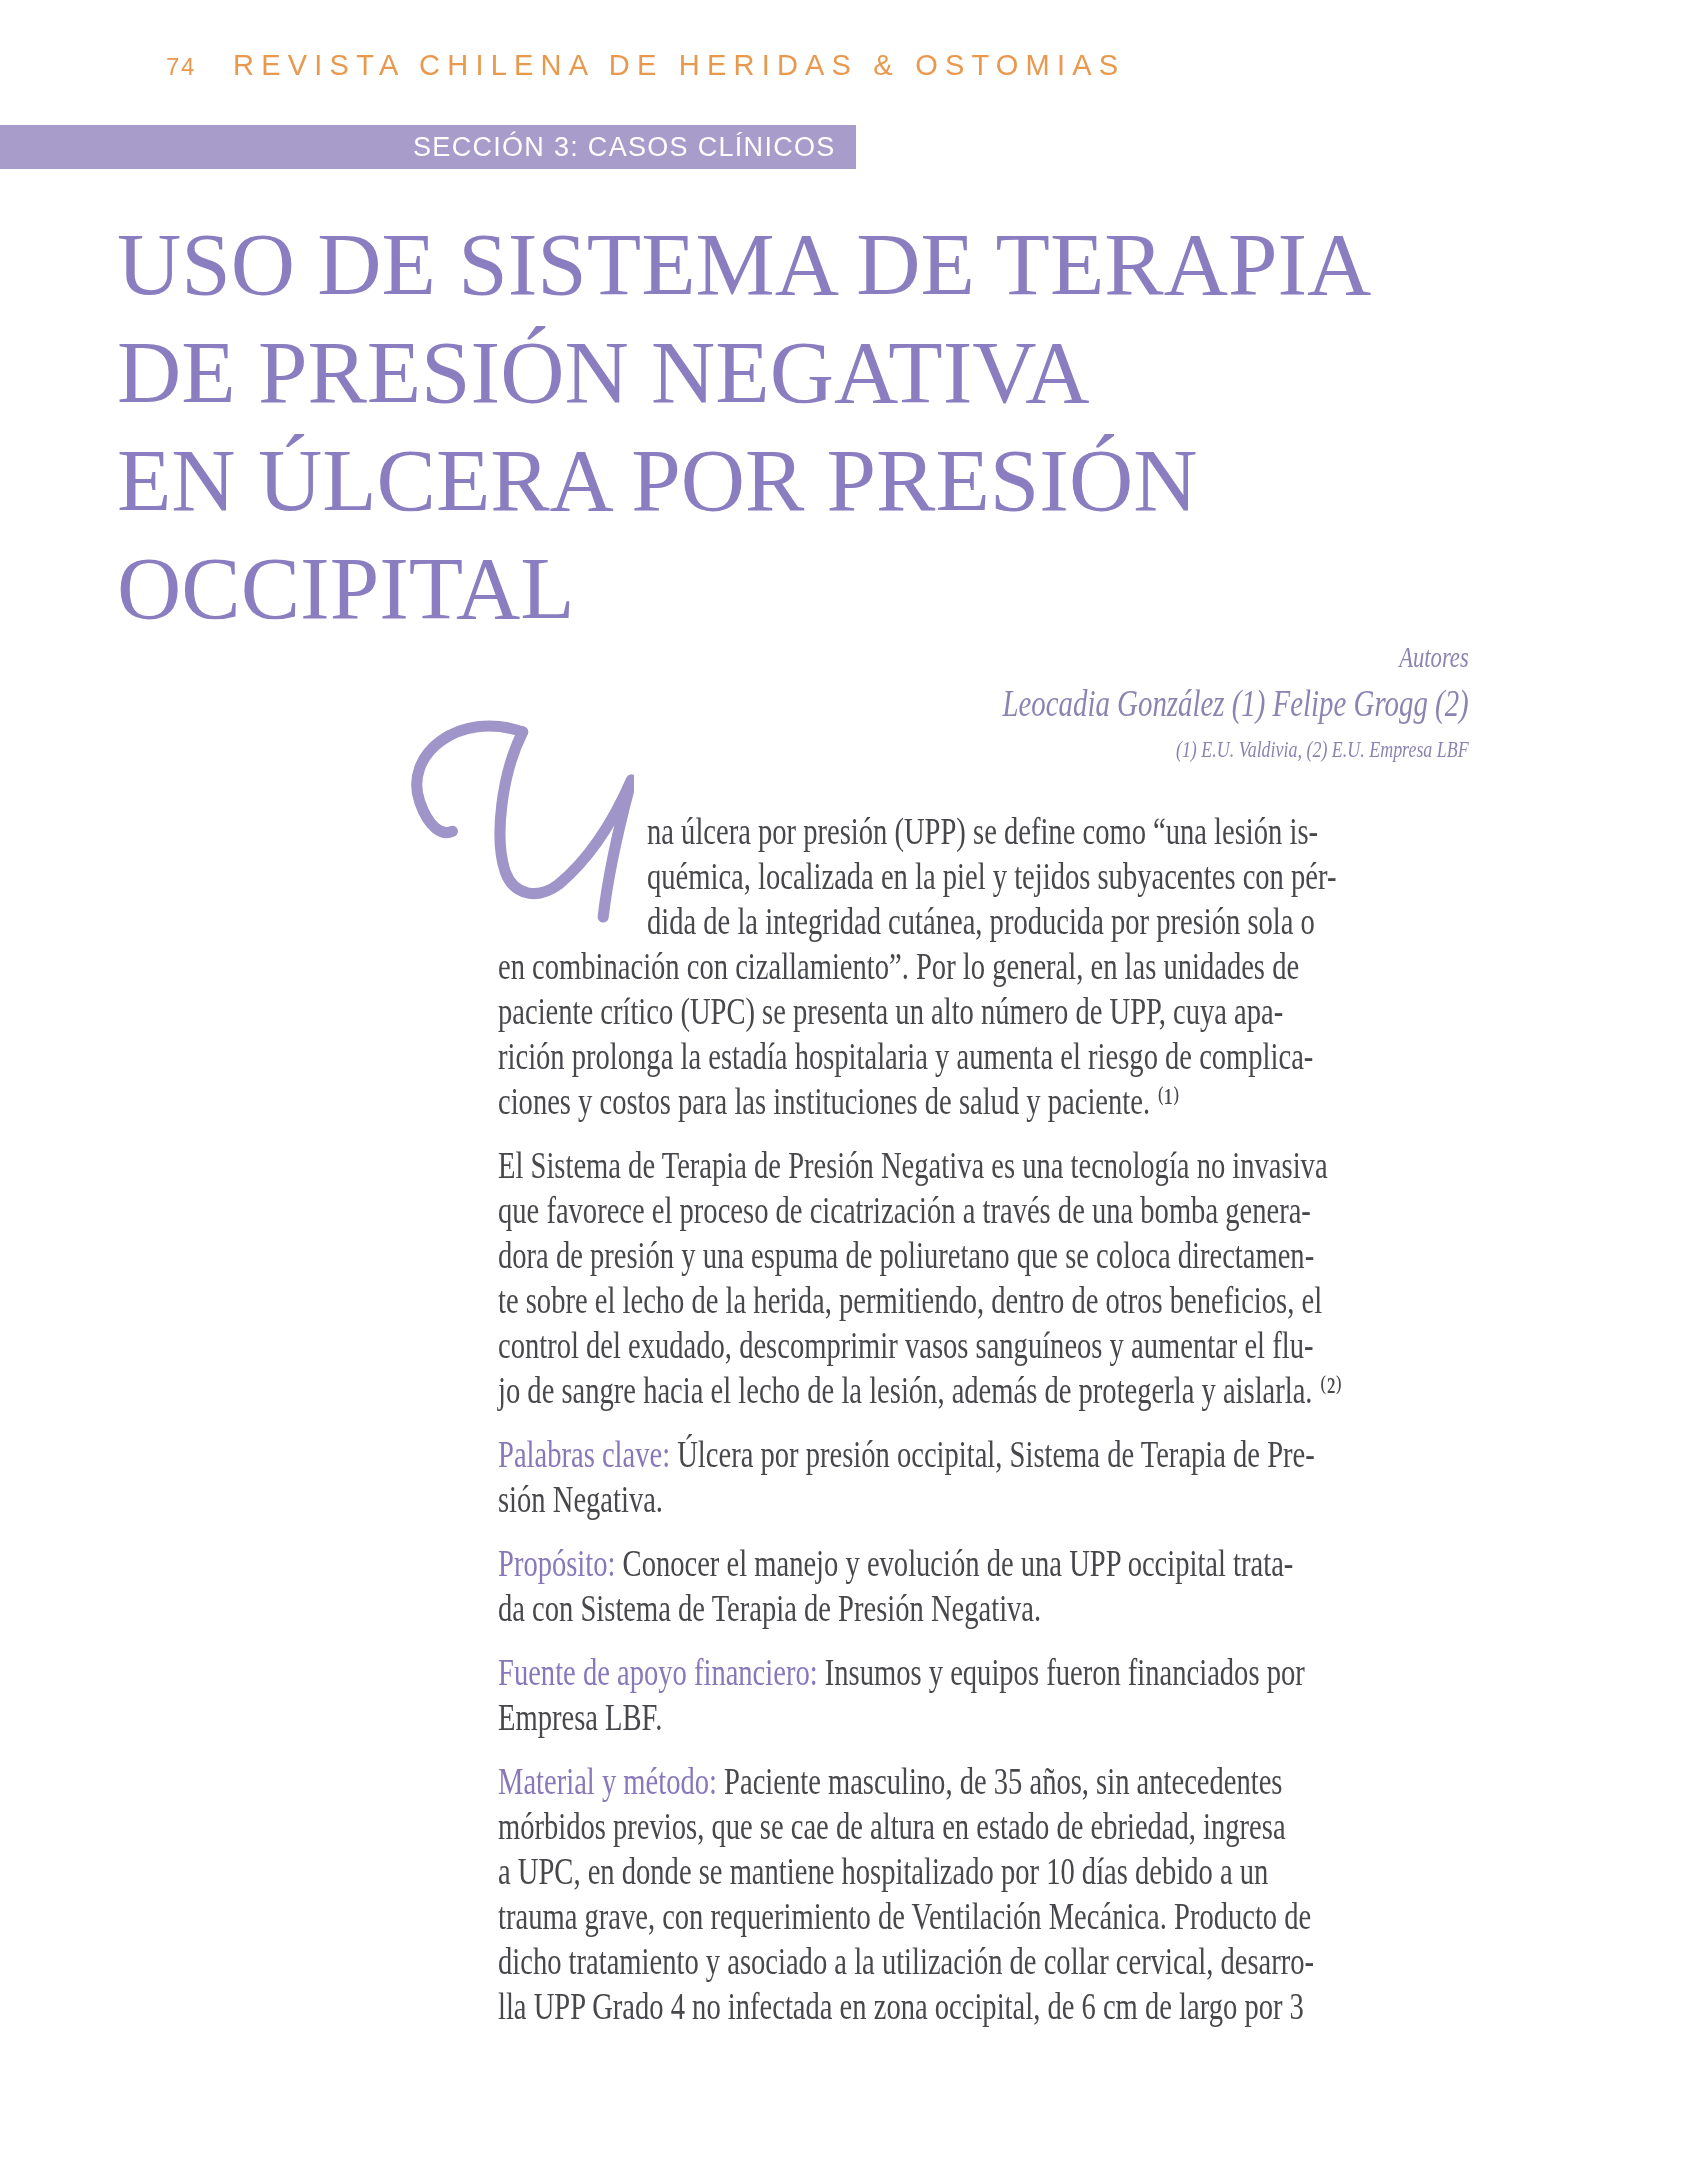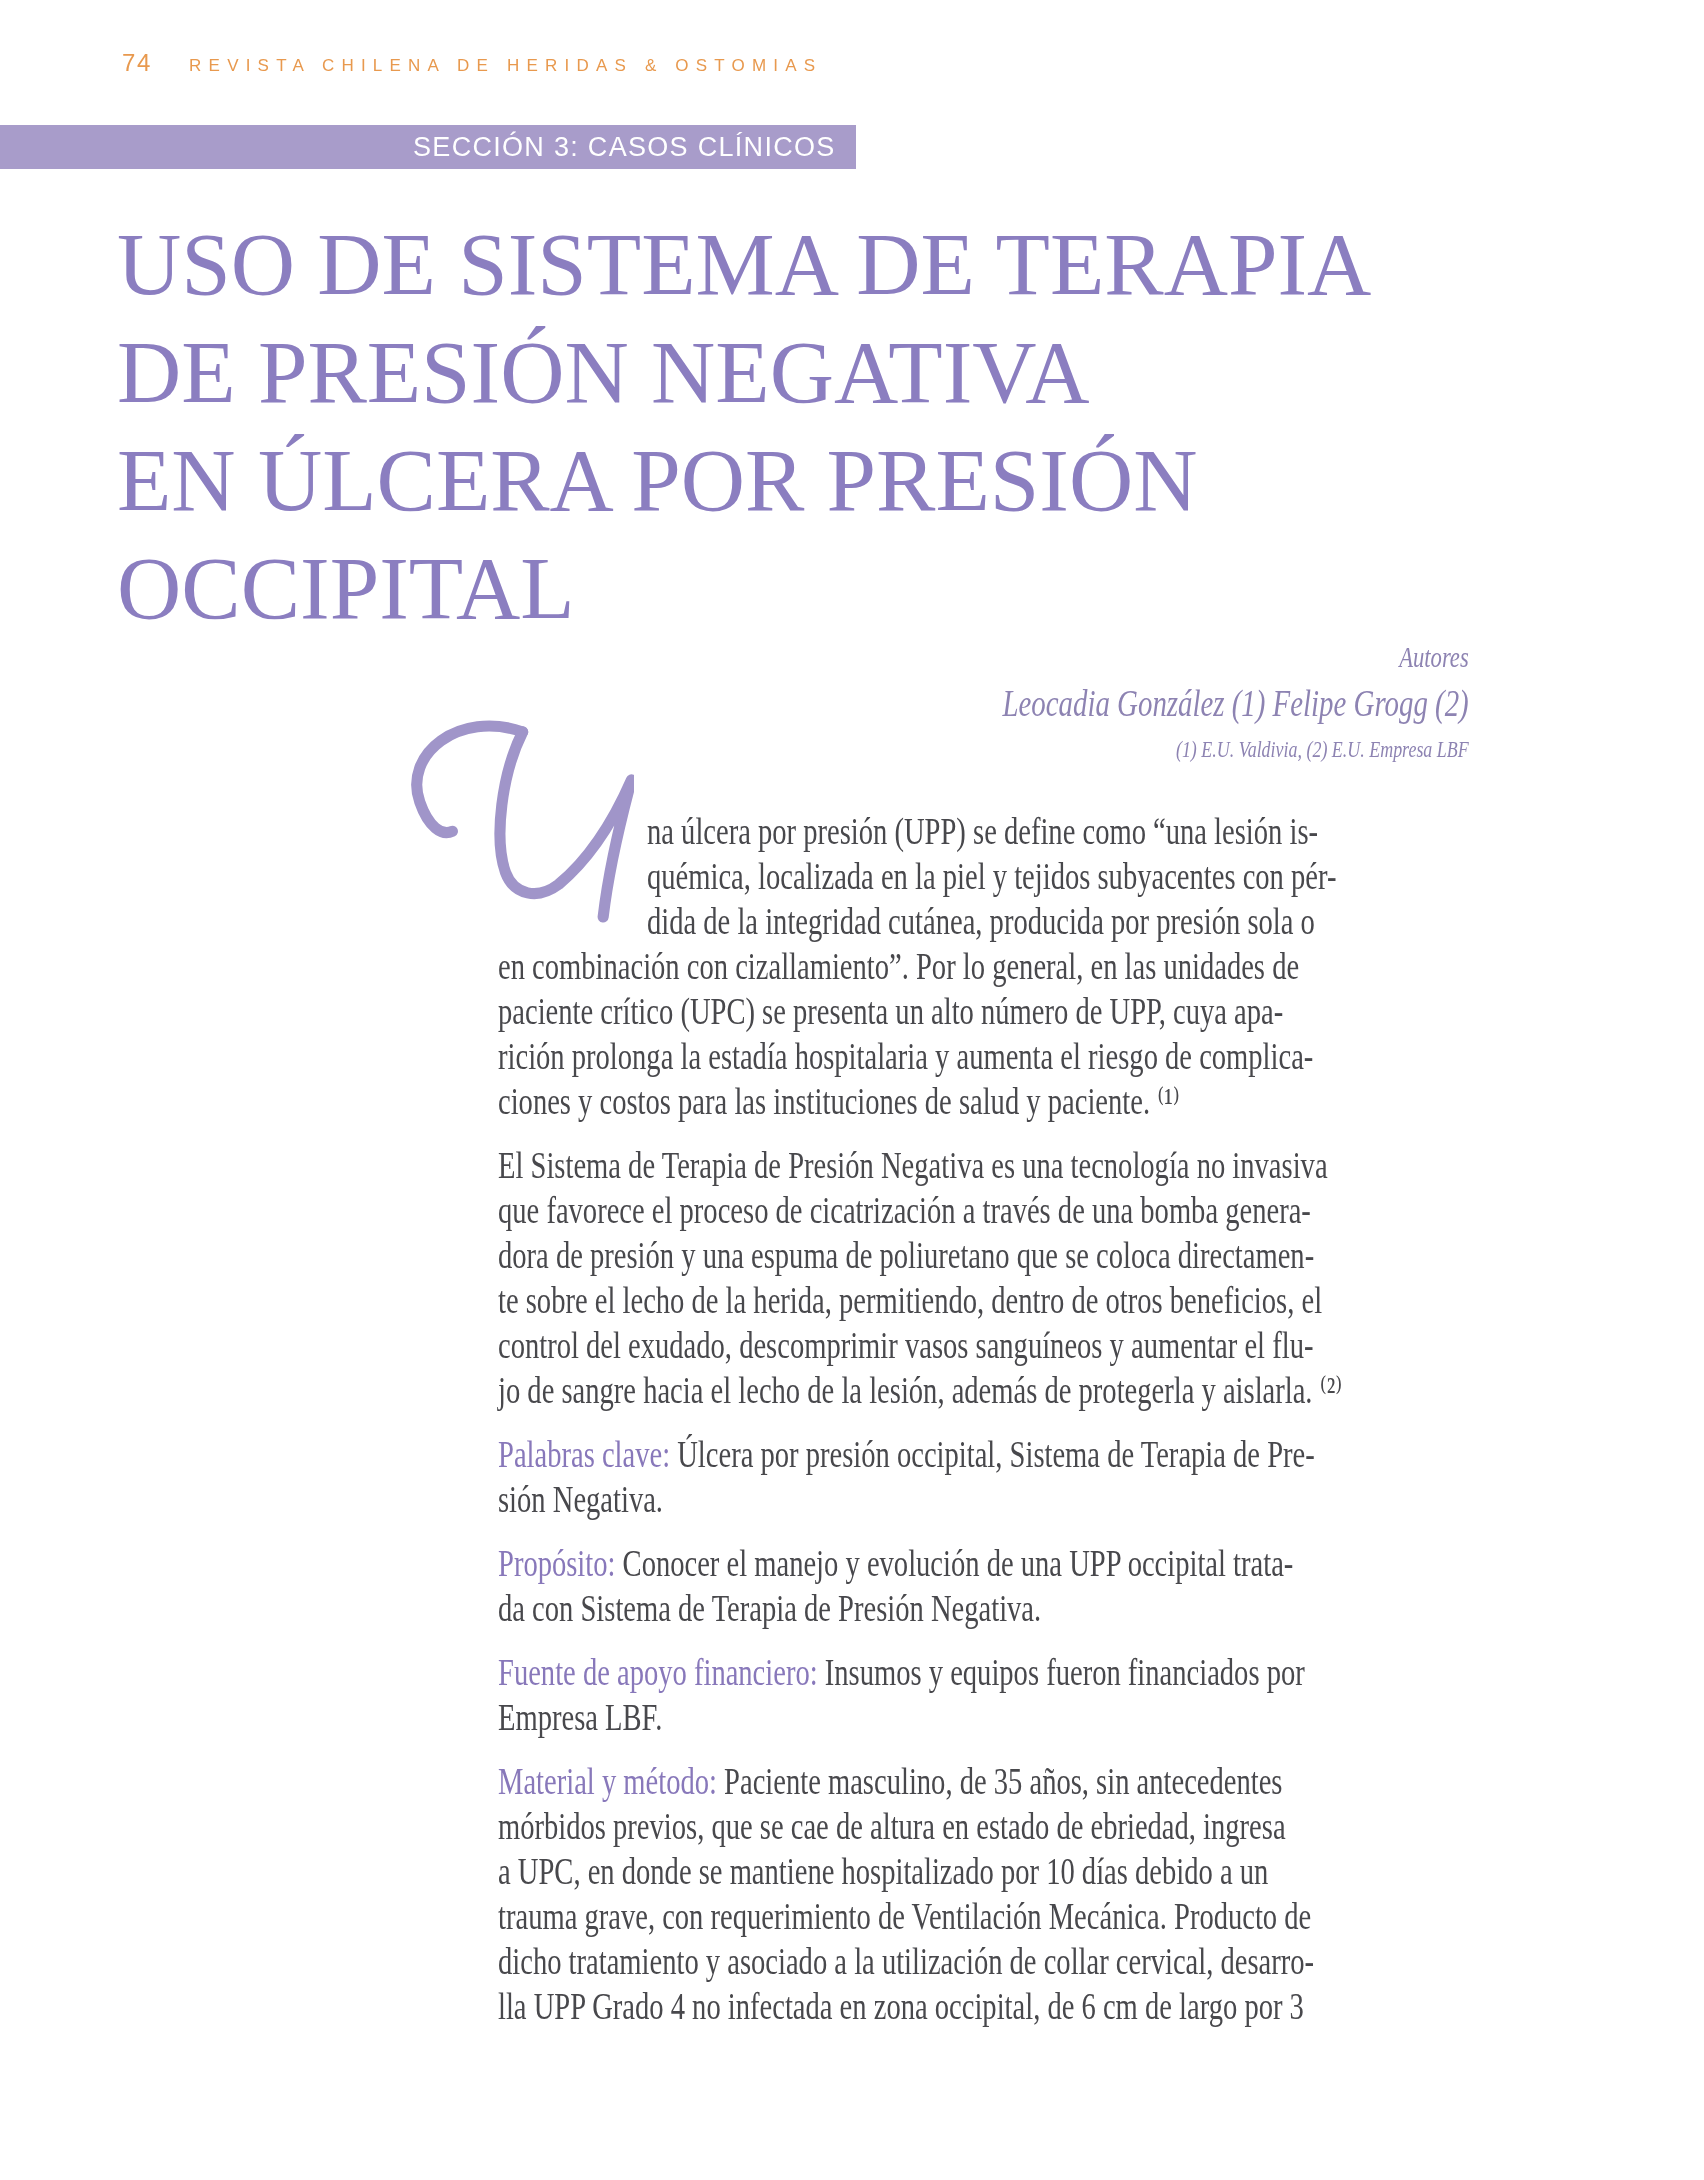--- a/index.html
+++ b/index.html
@@ -20,23 +20,24 @@
     top: 49px;
     display: flex;
     align-items: baseline;
     color: #E8994E;
     font-family: "Liberation Sans", "DejaVu Sans", sans-serif;
   }
   .running-head .folio {
     font-size: 24px;
     letter-spacing: 1.7px;
     margin-right: 37px;
+    margin-left: 44px;
   }
   .running-head .journal {
-    font-size: 17px;
+    font-size: 29px;
     letter-spacing: 7.2px;
     white-space: nowrap;
     text-align: center;
   }
 
   
   .section-banner {
     position: absolute;
     left: 0;
     top: 125px;

